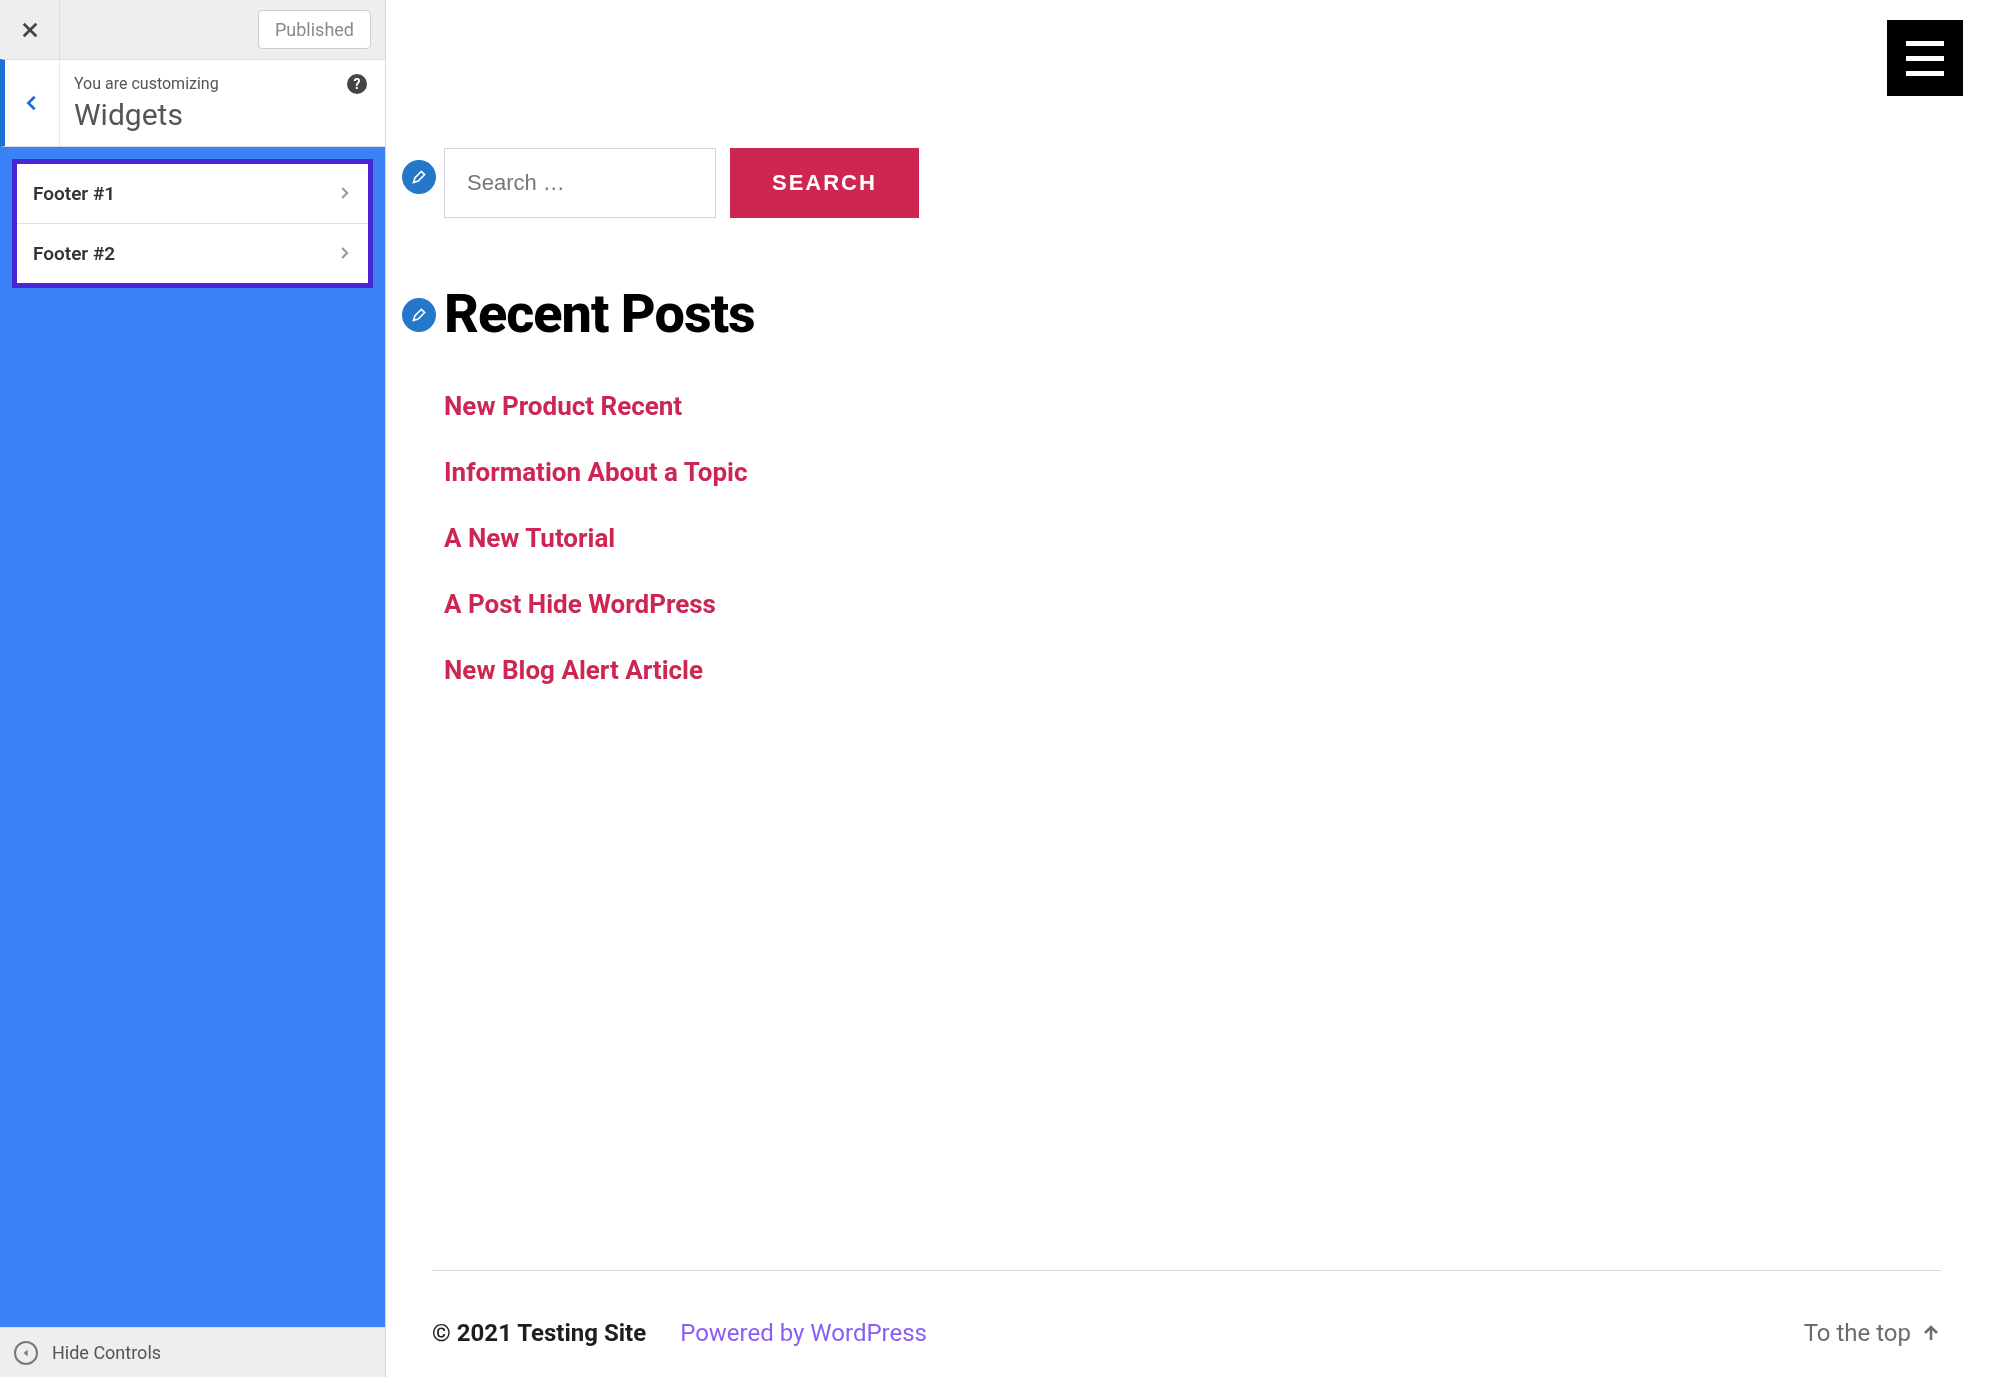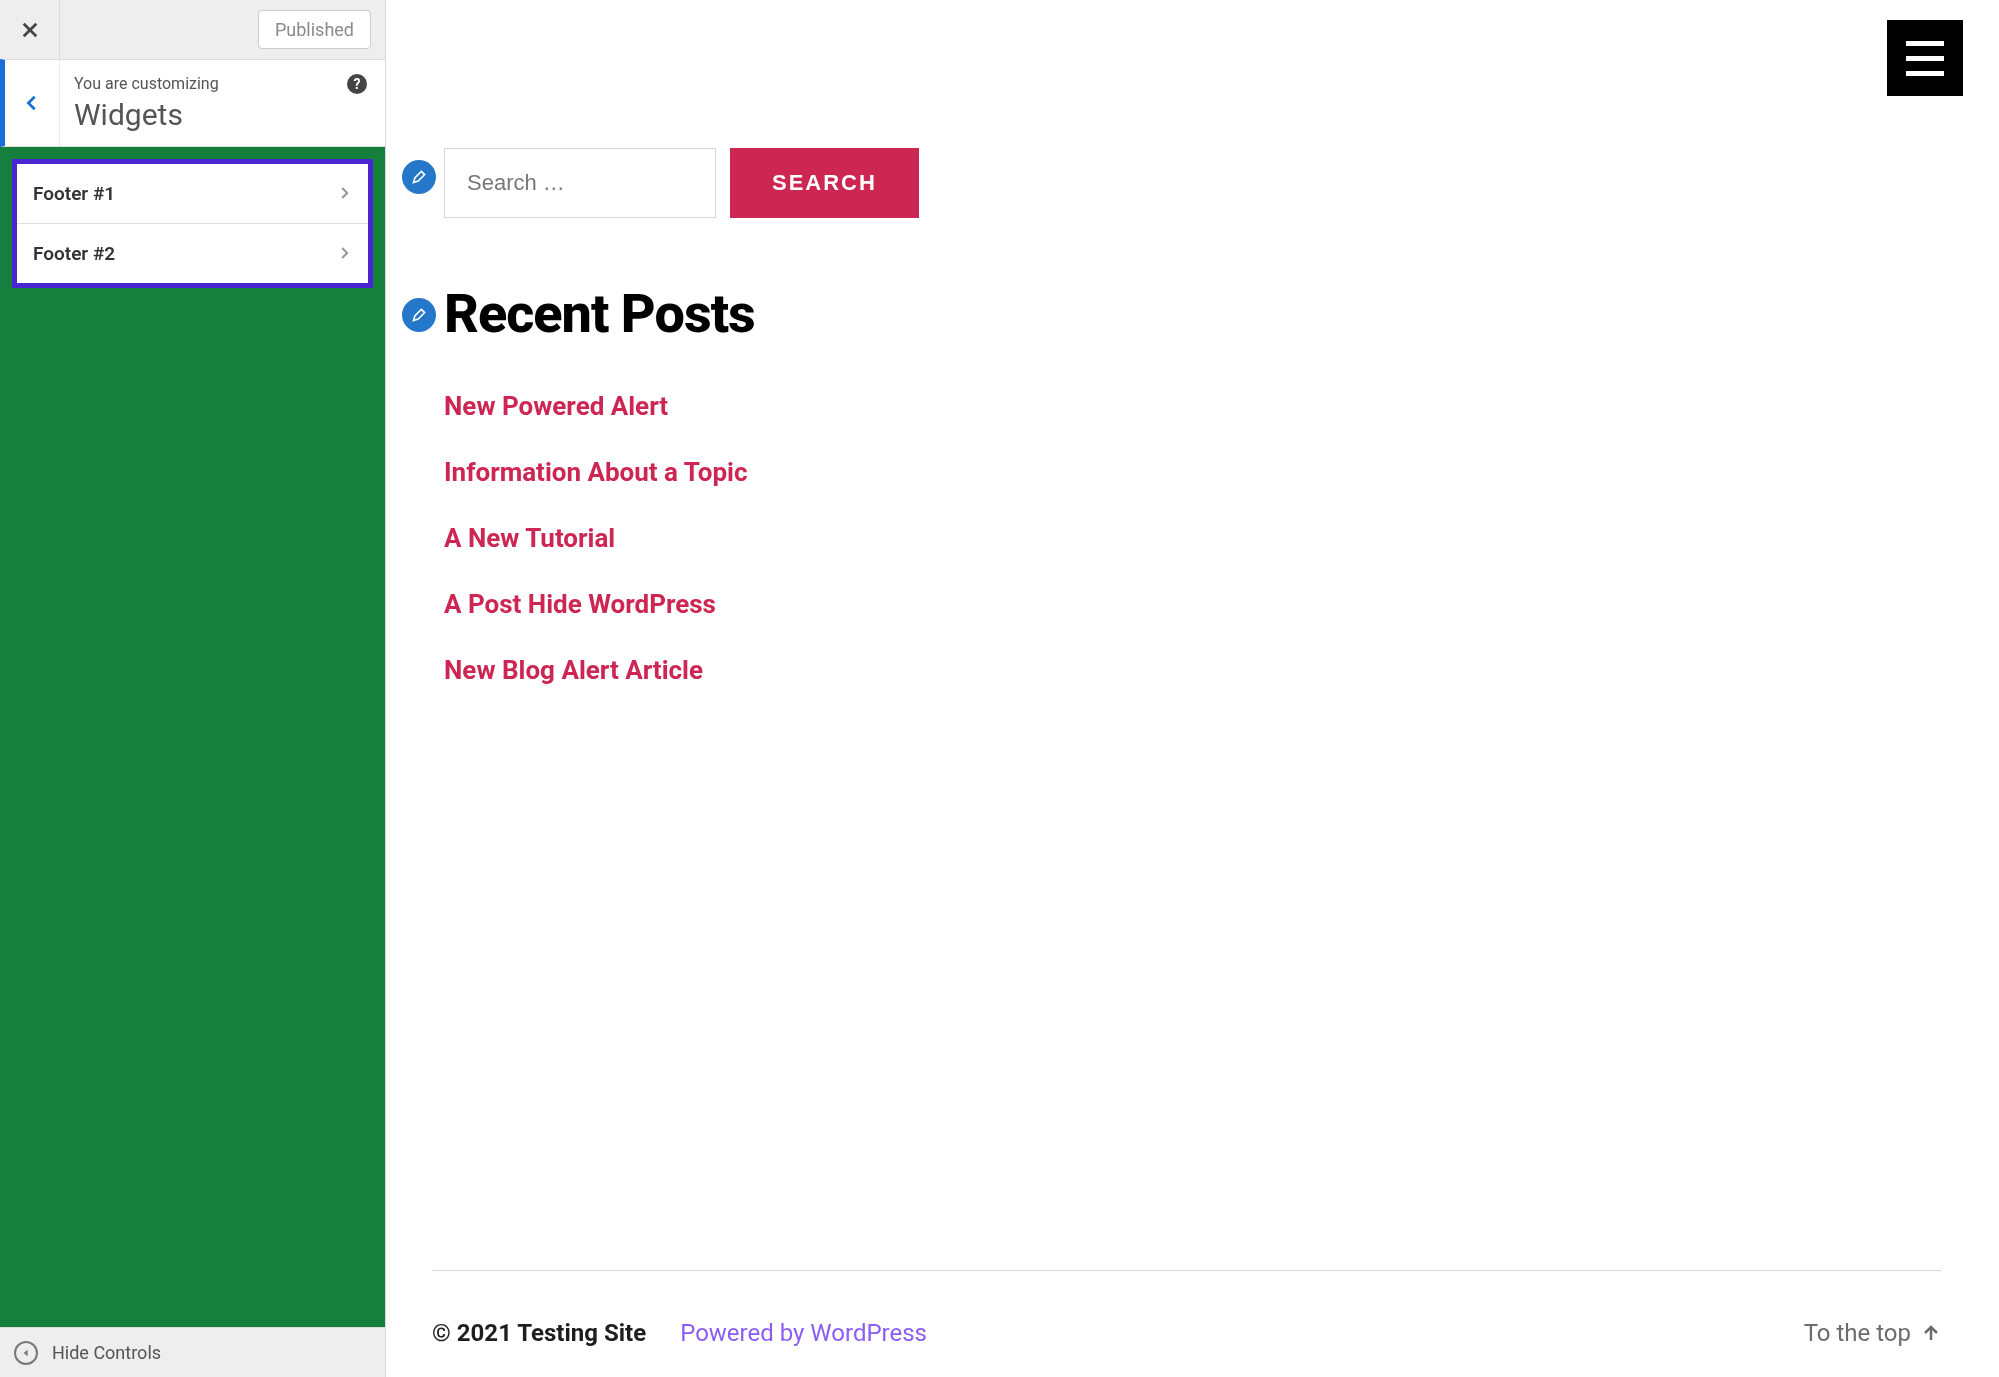--- a/index.html
+++ b/index.html
@@ -7,21 +7,21 @@
   body {
     font-family: -apple-system, BlinkMacSystemFont, "Segoe UI", Roboto, Helvetica, Arial, sans-serif;
     background: #fff;
     color: #1e1e1e;
     overflow: hidden;
   }
   .app { display: flex; height: 100vh; width: 100vw; }
   
   .sidebar {
     width: 386px;
-    background: #15803d;
+    background: #3b82f6;
     border-right: 1px solid #d9d9d9;
     display: flex;
     flex-direction: column;
     position: relative;
   }
   .sidebar-top {
     height: 60px;
     display: flex;
     align-items: center;
     border-bottom: 1px solid #dcdcdc;
@@ -253,21 +253,21 @@
       </div>
 
       <div class="edit-wrap recent-posts">
         <div class="edit-badge" style="left:-42px; top:16px;">
           <svg viewBox="0 0 20 20">
               <path d="M3 17l2-6 8-8 4 4-8 8-6 2z"></path>
             </svg>
         </div>
         <h2>Recent Posts</h2>
         <ul>
-          <li><a href="#">New Powered Alert</a></li>
+          <li><a href="#">New Product Recent</a></li>
           <li><a href="#">Information About a Topic</a></li>
           <li><a href="#">A New Tutorial</a></li>
           <li><a href="#">A Post Hide WordPress</a></li>
           <li><a href="#">New Blog Alert Article</a></li>
         </ul>
       </div>
 
     </div>
 
     <div class="footer-bar">

